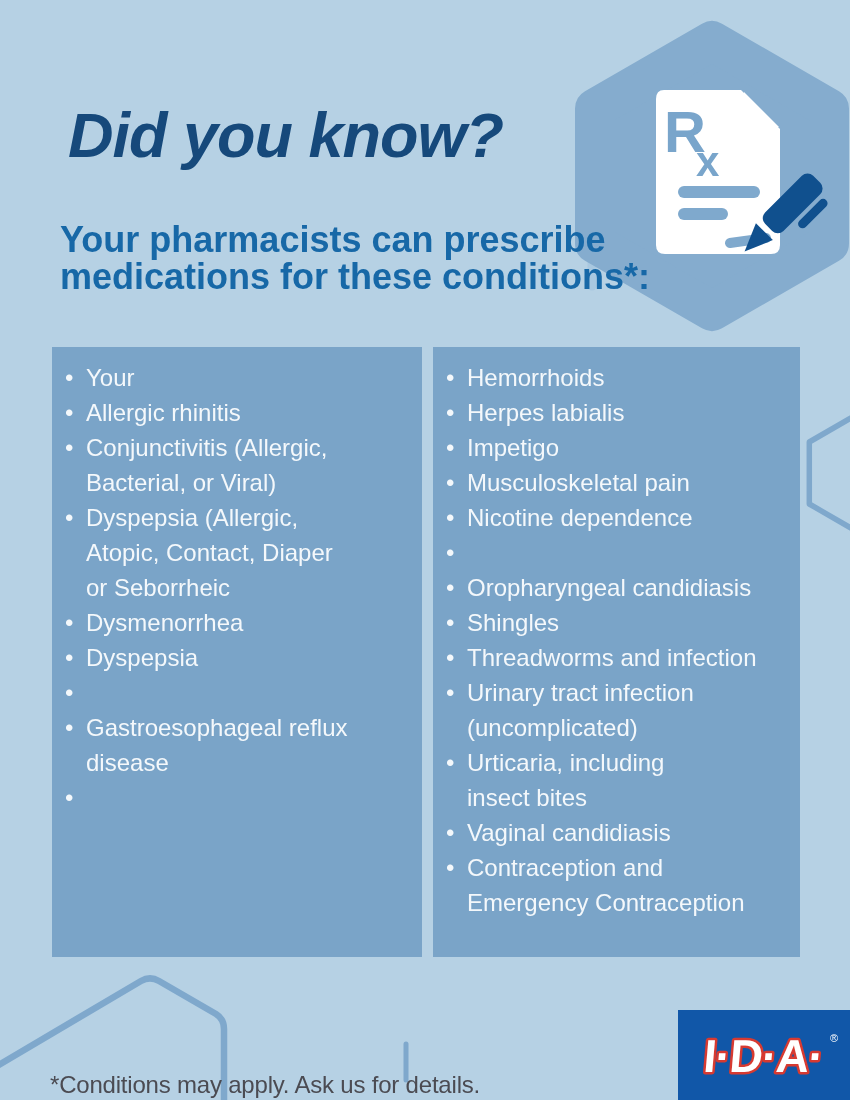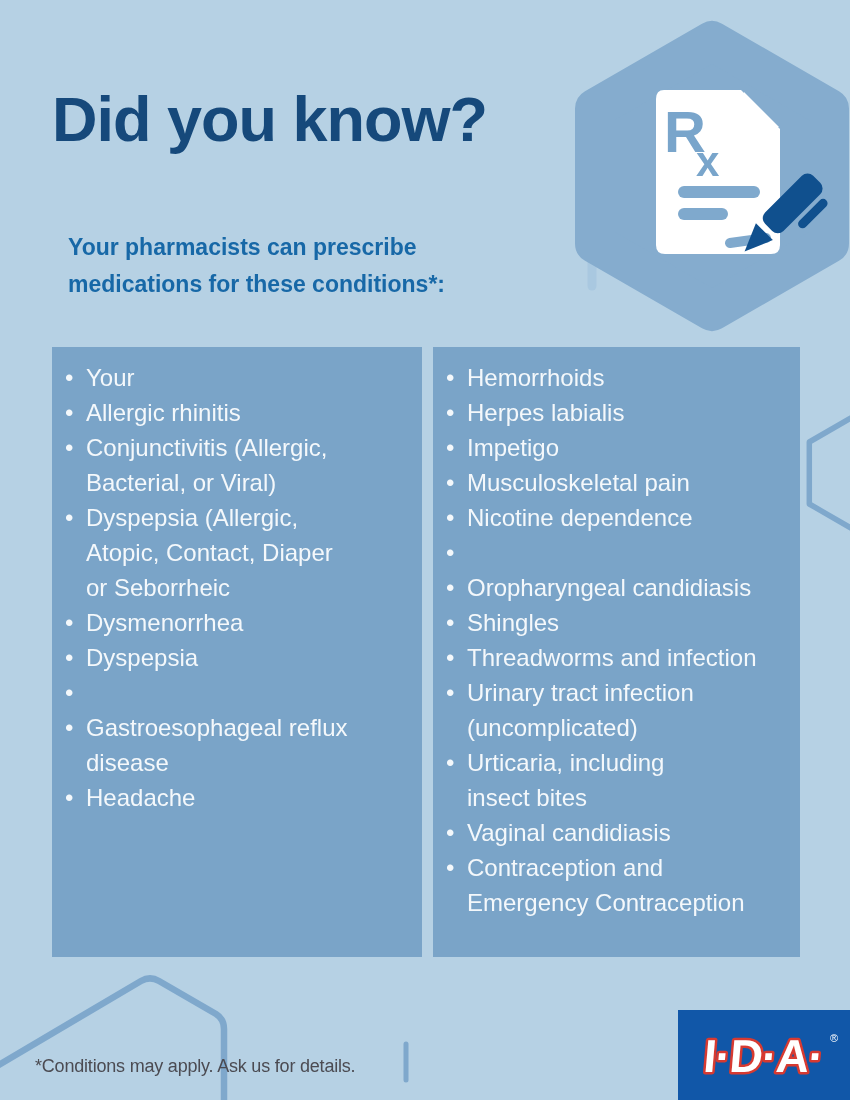--- a/index.html
+++ b/index.html
@@ -5,41 +5,41 @@
   html,body { margin:0; padding:0; }
   body {
     width:850px; height:1100px; overflow:hidden;
     background:#b6d1e4;
     font-family:"Liberation Sans", sans-serif;
   }
   .poster { position:relative; width:850px; height:1100px; overflow:hidden; }
   .deco { position:absolute; left:0; top:0; width:850px; height:1100px; }
 
   .title {
-    position:absolute; left:52px; top:86px; margin:0;
+    position:absolute; left:52px; top:86px; margin:16px;
     font-size:63px; font-weight:bold; line-height:1.05;
-    color:#16497b; letter-spacing:-1px;
+    color:#16497b; letter-spacing:-1px;font-style:italic;
   }
   .subtitle {
-    position:absolute; left:52px; top:213px; margin:16px;
-    font-size:23px; font-weight:bold; line-height:37px;
+    position:absolute; left:52px; top:213px; margin:8px;
+    font-size:36px; font-weight:bold; line-height:37px;
     color:#1768a7; white-space:pre-line;
   }
 
   .panel { position:absolute; top:347px; height:610px; background:#7aa4c8; }
   .panel-left  { left:52px;  width:370px; }
   .panel-right { left:433px; width:367px; }
   .clist { list-style:none; margin:0; padding:13px 6px 0 13px; }
   .clist li { display:flex; font-size:24px; line-height:35px; color:#f4f8fb; }
   .bullet { flex:0 0 21px; width:21px; }
   .ctext  { white-space:pre-line; }
 
   .disclaimer {
-    position:absolute; left:35px; top:1056px; margin:0;
-    font-size:18px; color:#4b4b52; letter-spacing:-0.2px;
+    position:absolute; left:35px; top:1056px; margin:15px;
+    font-size:24px; color:#4b4b52; letter-spacing:-0.2px;
   }
 
   .logo-box {
     position:absolute; left:678px; top:1010px; width:172px; height:90px;
     background:#1157a8;
   }
   .logo-box svg { display:block; }
 </style>
 </head>
 <body>
@@ -121,21 +121,20 @@
         </li>
 
         <li>
           <span class="bullet">•</span>
           <span class="ctext">Gastroesophageal reflux
 disease</span>
         </li>
 
         <li>
           <span class="bullet">•</span>
-          <span class="ctext">Headache</span>
         </li>
       </ul>
   </div>
 
   <div class="panel panel-right">
     <ul class="clist">
 
         <li>
           <span class="bullet">•</span>
           <span class="ctext">Hemorrhoids</span>

